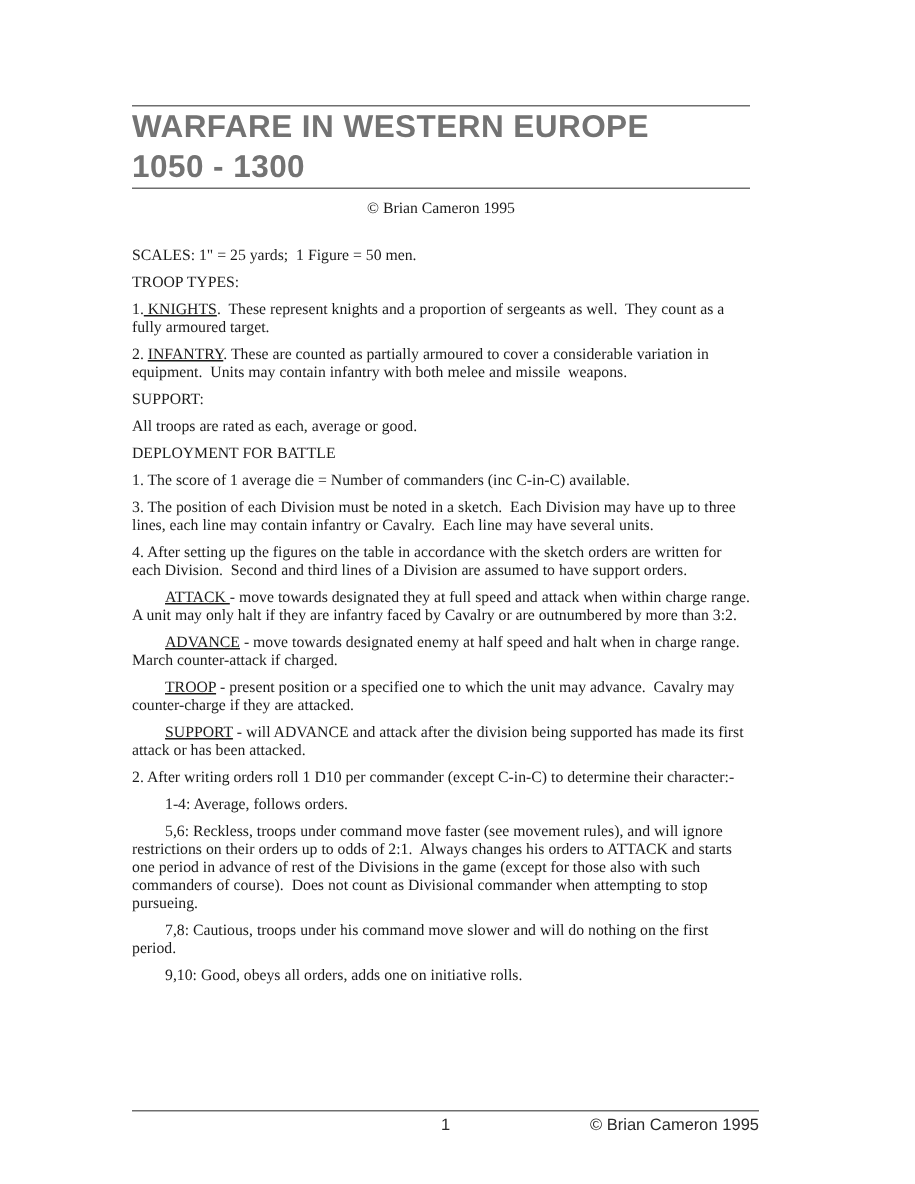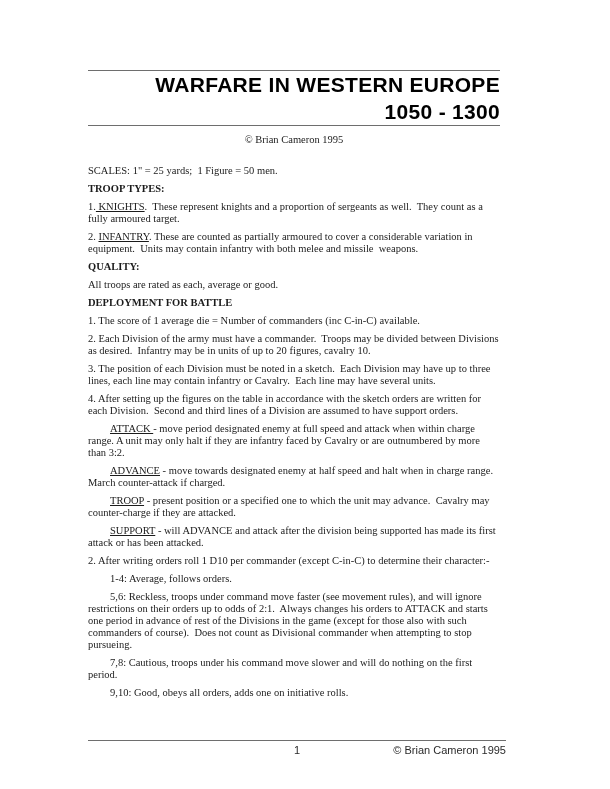--- a/index.html
+++ b/index.html
@@ -27,38 +27,38 @@
     border-top: 1px solid #6e6e6e;
     height: 0;
     margin: 0;
   }
   hr.rule-top { margin-top: 70px; }
   .title {
     font-family: "Liberation Sans", sans-serif;
     font-weight: bold;
     font-size: 21px;
     line-height: 27px;
-    text-align: right;
+    text-align: left;
     letter-spacing: 0.3px;
-    color: #000000;
+    color: #737373;
   }
   .copyright-center {
     font-size: 10.5px;
     line-height: 13px;
     text-align: center;
     margin-top: 7px;
   }
   .body-text { margin-top: 19px; }
   .body-text p {
     margin: 0 0 6px 0;
     font-size: 10.5px;
     line-height: 12px;
     white-space: pre-wrap;
   }
-  .body-text p.heading { font-weight: bold; }
+  .body-text p.heading { font-weight: normal; }
   .body-text p.indent { text-indent: 22px; }
   .u { text-decoration: underline; }
   .footer {
     position: absolute;
     left: 88px;
     top: 740px;
     width: 418px;
   }
   .footer-row {
     position: relative;
@@ -89,28 +89,27 @@
     <hr class="rule rule-top">
     <div class="title">WARFARE IN WESTERN EUROPE</div>
     <div class="title">1050 - 1300</div>
     <hr class="rule">
     <div class="copyright-center">© Brian Cameron 1995</div>
     <div class="body-text" id="doc-body">
         <p class="plain"><span>SCALES: 1" = 25 yards;  1 Figure = 50 men.</span></p>
         <p class="heading"><span>TROOP TYPES:</span></p>
         <p class="plain"><span>1.</span><span class="u"> KNIGHTS</span><span>.  These represent knights and a proportion of sergeants as well.  They count as a fully armoured target.</span></p>
         <p class="plain"><span>2. </span><span class="u">INFANTRY</span><span>. These are counted as partially armoured to cover a considerable variation in equipment.  Units may contain infantry with both melee and missile  weapons.</span></p>
-        <p class="heading"><span>QUALITY:</span></p>
+        <p class="heading"><span>SUPPORT:</span></p>
         <p class="plain"><span>All troops are rated as each, average or good.</span></p>
         <p class="heading"><span>DEPLOYMENT FOR BATTLE</span></p>
         <p class="plain"><span>1. The score of 1 average die = Number of commanders (inc C-in-C) available.</span></p>
-        <p class="plain"><span>2. Each Division of the army must have a commander.  Troops may be divided between Divisions as desired.  Infantry may be in units of up to 20 figures, cavalry 10.</span></p>
         <p class="plain"><span>3. The position of each Division must be noted in a sketch.  Each Division may have up to three lines, each line may contain infantry or Cavalry.  Each line may have several units.</span></p>
         <p class="plain"><span>4. After setting up the figures on the table in accordance with the sketch orders are written for each Division.  Second and third lines of a Division are assumed to have support orders.</span></p>
-        <p class="indent"><span class="u">ATTACK </span><span>- move period designated enemy at full speed and attack when within charge range. A unit may only halt if they are infantry faced by Cavalry or are outnumbered by more than 3:2.</span></p>
+        <p class="indent"><span class="u">ATTACK </span><span>- move towards designated they at full speed and attack when within charge range. A unit may only halt if they are infantry faced by Cavalry or are outnumbered by more than 3:2.</span></p>
         <p class="indent"><span class="u">ADVANCE</span><span> - move towards designated enemy at half speed and halt when in charge range. March counter-attack if charged.</span></p>
         <p class="indent"><span class="u">TROOP</span><span> - present position or a specified one to which the unit may advance.  Cavalry may counter-charge if they are attacked.</span></p>
         <p class="indent"><span class="u">SUPPORT</span><span> - will ADVANCE and attack after the division being supported has made its first attack or has been attacked.</span></p>
         <p class="plain"><span>2. After writing orders roll 1 D10 per commander (except C-in-C) to determine their character:-</span></p>
         <p class="indent"><span>1-4: Average, follows orders.</span></p>
         <p class="indent"><span>5,6: Reckless, troops under command move faster (see movement rules), and will ignore restrictions on their orders up to odds of 2:1.  Always changes his orders to ATTACK and starts one period in advance of rest of the Divisions in the game (except for those also with such commanders of course).  Does not count as Divisional commander when attempting to stop pursueing.</span></p>
         <p class="indent"><span>7,8: Cautious, troops under his command move slower and will do nothing on the first period.</span></p>
         <p class="indent"><span>9,10: Good, obeys all orders, adds one on initiative rolls.</span></p>
       </div>
   </div>

